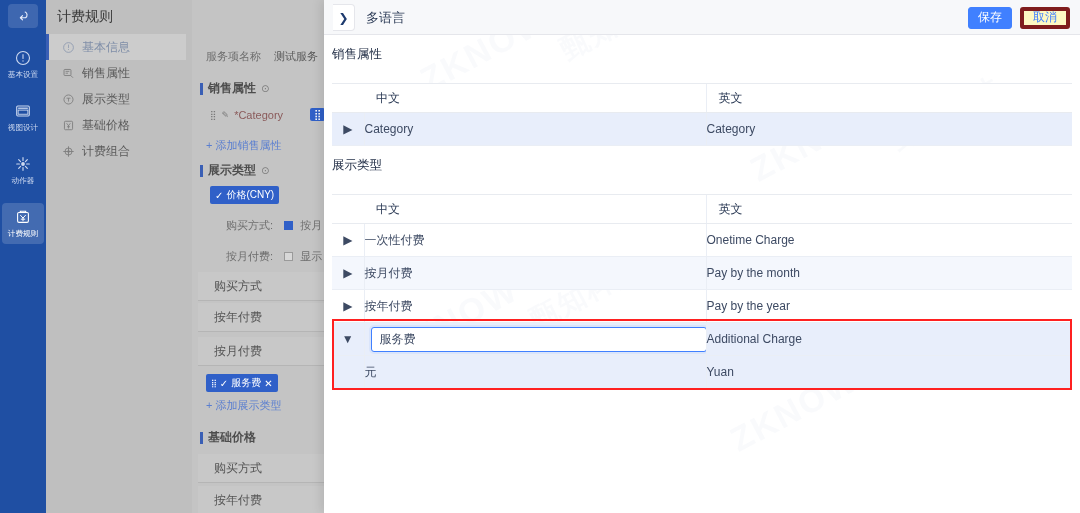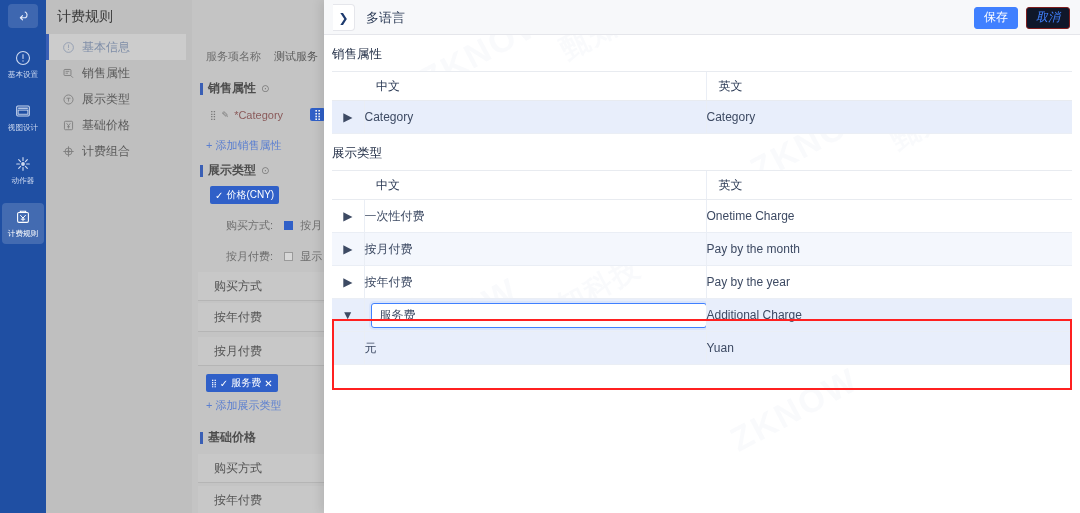--- a/index.html
+++ b/index.html
@@ -129,28 +129,28 @@
     position: absolute; left: 42px; top: 0; height: 35px;
     display: flex; align-items: center; font-size: 13px; color: #2b3a55;
   }
   .hdr-btns { position: absolute; right: 10px; top: 0; height: 35px; display: flex; align-items: center; gap: 8px; }
   .btn {
     height: 22px; min-width: 40px; padding: 0 9px; border-radius: 3px;
     font-size: 12px; display: flex; align-items: center; justify-content: center;
     cursor: pointer; white-space: nowrap;
   }
   .btn-primary { background: #4080ff; color: #fff; border: 1px solid #4080ff; }
-  .btn-default { background: #0f172a; color: #4080ff; border: 1px solid #7f1d1d; font-style: italic; }
+  .btn-default { background: #fef9c3; color: #4080ff; border: 4px solid #7f1d1d; }
 
   .drawer-body { position: relative; padding: 0; height: 478px; overflow: hidden; }
 
   .sect-title {
     font-size: 12.5px; color: #26324a; padding: 11px 0 8px 8px;
   }
-  .tblwrap { position: relative; margin: 0 8px 0 8px; }
+  .tblwrap { position: relative; margin: 12px 8px 0 8px; }
   .tbl { width: 100%; border-collapse: collapse; table-layout: fixed; }
   .tbl th {
     height: 29px; background: #fff; text-align: left;
     font-weight: normal; font-size: 12px; color: #2b3a55;
     border-top: 1px solid #e8ebf0; border-bottom: 1px solid #e8ebf0;
     padding: 0 0 0 12px;
   }
   .tbl td {
     height: 33px; font-size: 12px; color: #3d4a63;
     border-bottom: 1px solid #eaeef5; padding: 0;

